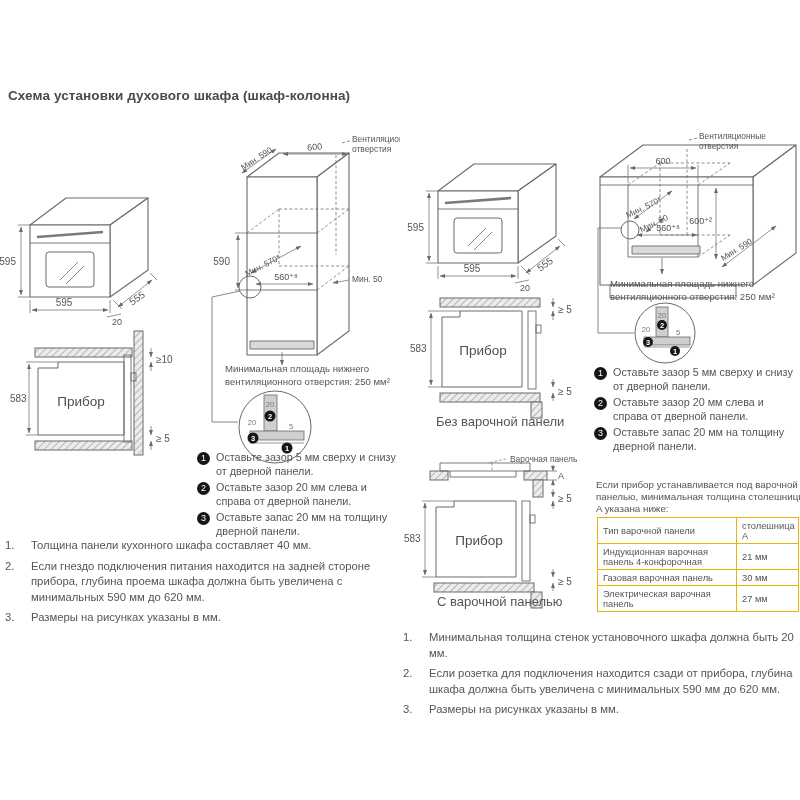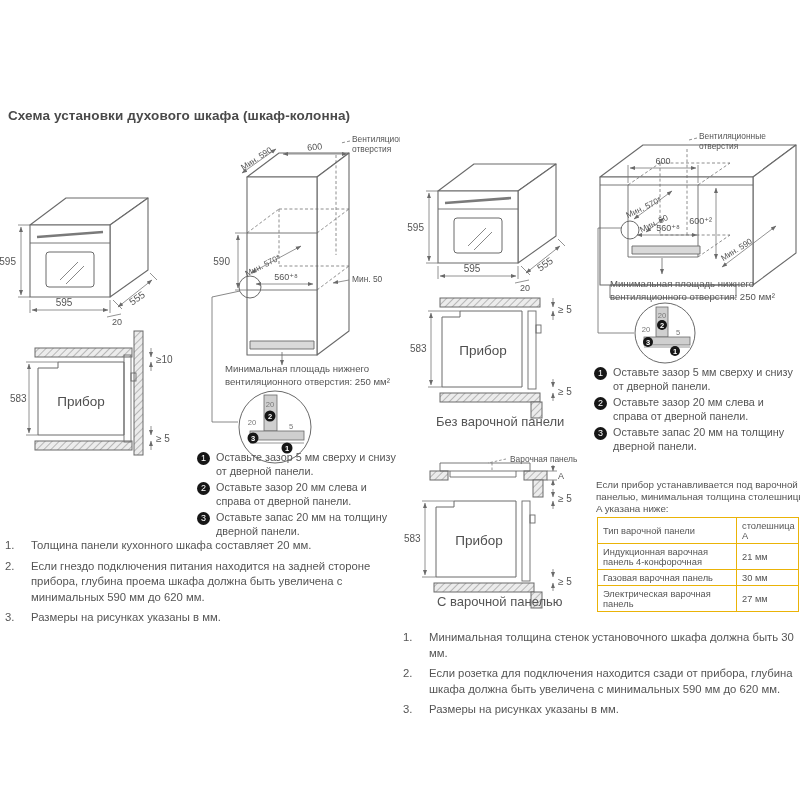--- a/index.html
+++ b/index.html
@@ -24,21 +24,21 @@
   .hobnote{font-size:9.8px;line-height:11.8px;color:#555;width:214px}
   table.hob{border-collapse:collapse;width:202px;font-size:9.3px;color:#555;table-layout:fixed}
   table.hob th,table.hob td{border:1px solid #eab308;padding:2.5px 5px;text-align:left;font-weight:normal;vertical-align:middle}
   table.hob th.v,table.hob td.v{width:62px;text-align:left}
 </style>
 </head>
 <body>
 
 <div class="page">
 
-  <div class="abs title" style="left:8px;top:108px;width:392px">Схема установки духового шкафа (шкаф-колонна)</div>
+  <div class="abs title" style="left:8px;top:88px;width:392px">Схема установки духового шкафа (шкаф-колонна)</div>
 
   <svg class="abs" style="left:0;top:125px" width="400" height="412" viewBox="0 0 400 412">
     <defs>
       <pattern id="hatchL" width="5" height="5" patternUnits="userSpaceOnUse" patternTransform="rotate(45)">
         <rect width="5" height="5" fill="#ececec"></rect>
         <line x1="0" y1="0" x2="0" y2="5" stroke="#8a8a8a" stroke-width="1.1"></line>
       </pattern>
       <marker id="arL" viewBox="0 0 10 10" refX="8.6" refY="5" markerWidth="7.5" markerHeight="7.5" orient="auto-start-reverse">
         <path d="M0,1.6 L9,5 L0,8.4 Z" fill="#6a6a6a"></path>
       </marker>
@@ -156,21 +156,21 @@
     </div>
     <div class="step">
       <span class="badge">3</span>
       <span>Оставьте запас 20 мм на толщину дверной панели.</span>
     </div>
   </div>
 
   <div class="abs notes" style="left:5px;top:538px;width:392px">
     <div class="n-item">
       <span class="n-num">1.</span>
-      <span>Толщина панели кухонного шкафа составляет 20 мм.</span>
+      <span>Толщина панели кухонного шкафа составляет 40 мм.</span>
     </div>
     <div class="n-item">
       <span class="n-num">2.</span>
       <span>Если гнездо подключения питания находится на задней стороне прибора, глубина проема шкафа должна быть увеличена с минимальных 590 мм до 620 мм.</span>
     </div>
     <div class="n-item">
       <span class="n-num">3.</span>
       <span>Размеры на рисунках указаны в мм.</span>
     </div>
   </div>
@@ -362,21 +362,21 @@
       <td class="v">27 мм</td>
     </tr>
   </tbody>
     </table>
 
   <div class="abs caption" style="left:437px;top:594px">С варочной панелью</div>
 
   <div class="abs notes" style="left:403px;top:630px;width:394px">
     <div class="n-item">
       <span class="n-num">1.</span>
-      <span>Минимальная толщина стенок установочного шкафа должна быть 30 мм.</span>
+      <span>Минимальная толщина стенок установочного шкафа должна быть 20 мм.</span>
     </div>
     <div class="n-item">
       <span class="n-num">2.</span>
       <span>Если розетка для подключения находится сзади от прибора, глубина шкафа должна быть увеличена с минимальных 590 мм до 620 мм.</span>
     </div>
     <div class="n-item">
       <span class="n-num">3.</span>
       <span>Размеры на рисунках указаны в мм.</span>
     </div>
   </div>

